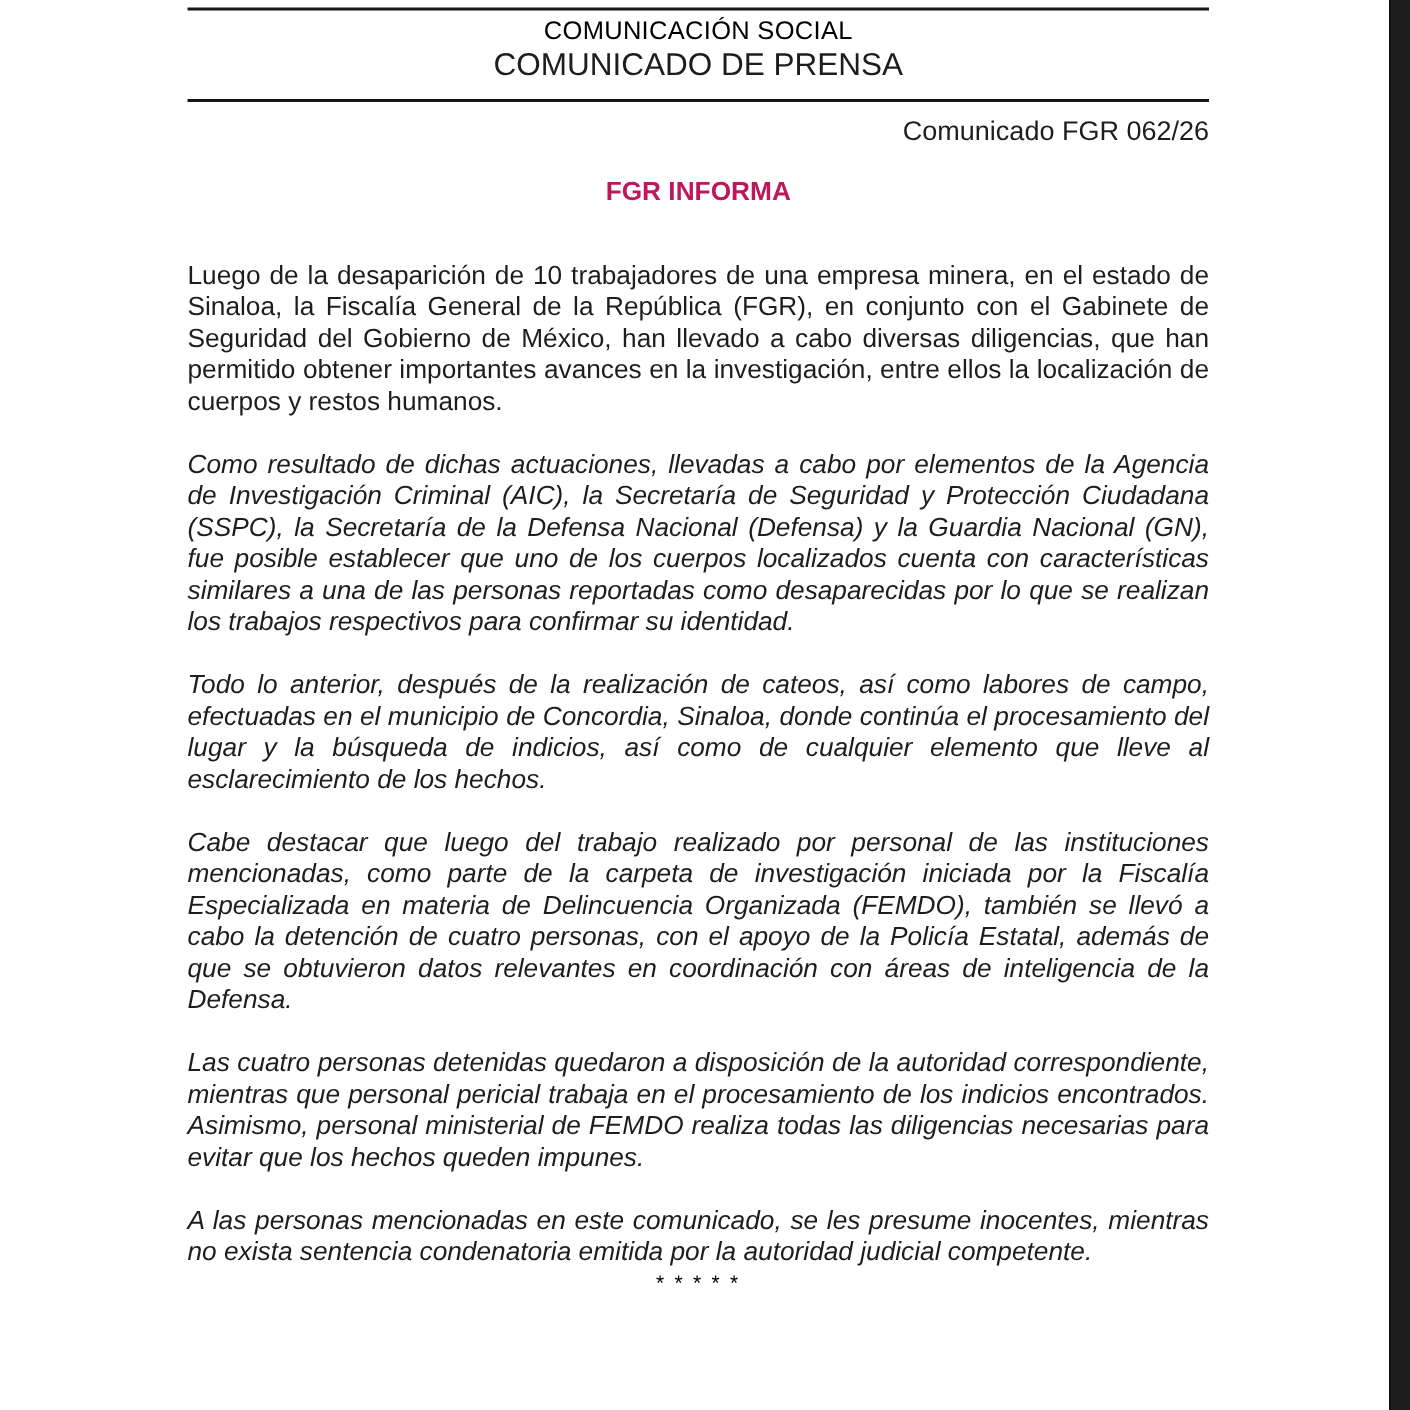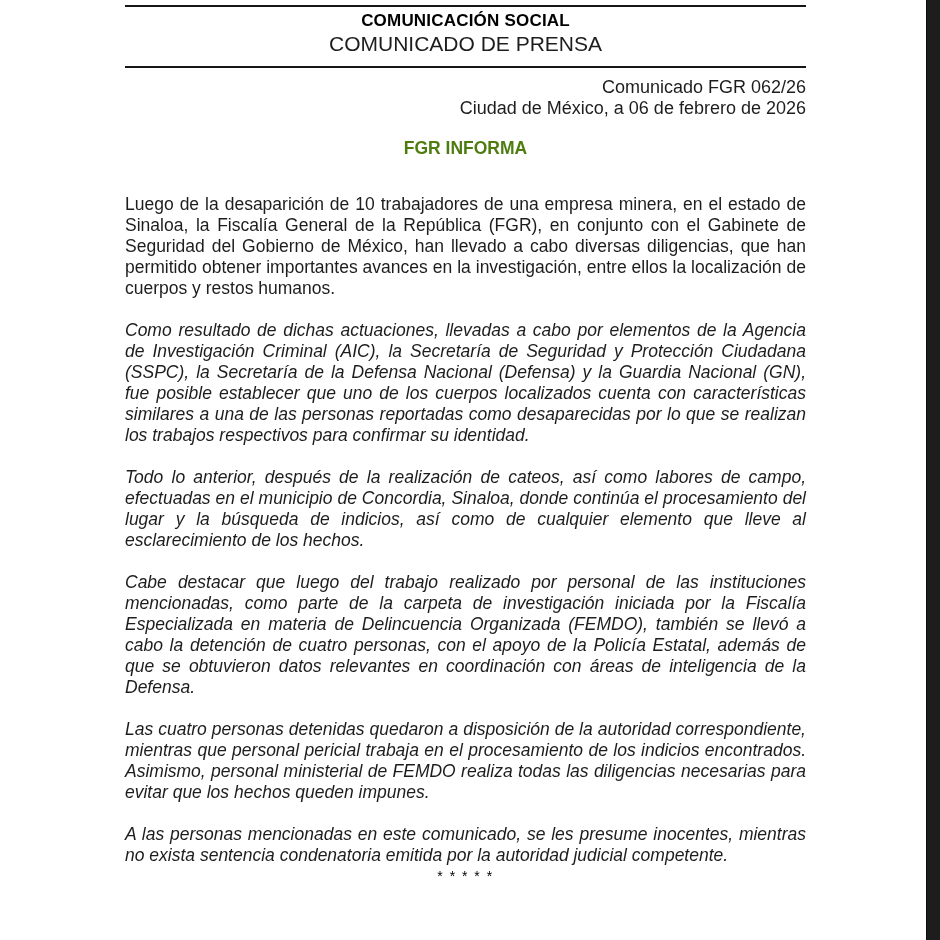--- a/index.html
+++ b/index.html
@@ -32,21 +32,21 @@
   .content{
     position:absolute;
     left:125px;top:0;
     width:681px;
   }
   .rule{height:0;border-top:2.3px solid var(--rule);}
   .rule-top{margin-top:5px;}
   .doc-title{
     margin-top:3px;
     text-align:center;
-    font-weight:bold;
+    font-weight:normal;
     font-size:17px;
     line-height:22px;
     letter-spacing:0.2px;
     color:#000;
   }
   .doc-subtitle{
     margin-top:1px;
     text-align:center;
     font-size:21px;
     line-height:22px;
@@ -57,21 +57,21 @@
     text-align:right;
     font-size:18px;
     line-height:21px;
   }
   .doc-heading{
     margin-top:19px;
     text-align:center;
     font-weight:bold;
     font-size:17.5px;
     line-height:21px;
-    color:#4d7c0f;
+    color:#be185d;
   }
   .para{
     margin-top:35px;
     font-size:17.5px;
     line-height:21px;
     text-align:justify;
     text-justify:inter-word;
   }
   .para + .para{margin-top:21px;font-style:italic;}
   .separator{
@@ -92,21 +92,20 @@
     <div class="rule rule-top"></div>
 
     <div class="doc-title">COMUNICACIÓN SOCIAL</div>
 
     <div class="doc-subtitle">COMUNICADO DE PRENSA</div>
 
     <div class="rule rule-header"></div>
 
     <div class="meta">
       <div>Comunicado FGR 062/26</div>
-      <div>Ciudad de México, a 06 de febrero de 2026</div>
     </div>
 
     <div class="doc-heading">FGR INFORMA</div>
 
     <div class="para">Luego de la desaparición de 10 trabajadores de una empresa minera, en el estado de Sinaloa, la Fiscalía General de la República (FGR), en conjunto con el Gabinete de Seguridad del Gobierno de México, han llevado a cabo diversas diligencias, que han permitido obtener importantes avances en la investigación, entre ellos la localización de cuerpos y restos humanos.</div>
     <div class="para">Como resultado de dichas actuaciones, llevadas a cabo por elementos de la Agencia de Investigación Criminal (AIC), la Secretaría de Seguridad y Protección Ciudadana (SSPC), la Secretaría de la Defensa Nacional (Defensa) y la Guardia Nacional (GN), fue posible establecer que uno de los cuerpos localizados cuenta con características similares a una de las personas reportadas como desaparecidas por lo que se realizan los trabajos respectivos para confirmar su identidad.</div>
     <div class="para">Todo lo anterior, después de la realización de cateos, así como labores de campo, efectuadas en el municipio de Concordia, Sinaloa, donde continúa el procesamiento del lugar y la búsqueda de indicios, así como de cualquier elemento que lleve al esclarecimiento de los hechos.</div>
     <div class="para">Cabe destacar que luego del trabajo realizado por personal de las instituciones mencionadas, como parte de la carpeta de investigación iniciada por la Fiscalía Especializada en materia de Delincuencia Organizada (FEMDO), también se llevó a cabo la detención de cuatro personas, con el apoyo de la Policía Estatal, además de que se obtuvieron datos relevantes en coordinación con áreas de inteligencia de la Defensa.</div>
     <div class="para">Las cuatro personas detenidas quedaron a disposición de la autoridad correspondiente, mientras que personal pericial trabaja en el procesamiento de los indicios encontrados. Asimismo, personal ministerial de FEMDO realiza todas las diligencias necesarias para evitar que los hechos queden impunes.</div>
     <div class="para">A las personas mencionadas en este comunicado, se les presume inocentes, mientras no exista sentencia condenatoria emitida por la autoridad judicial competente.</div>

